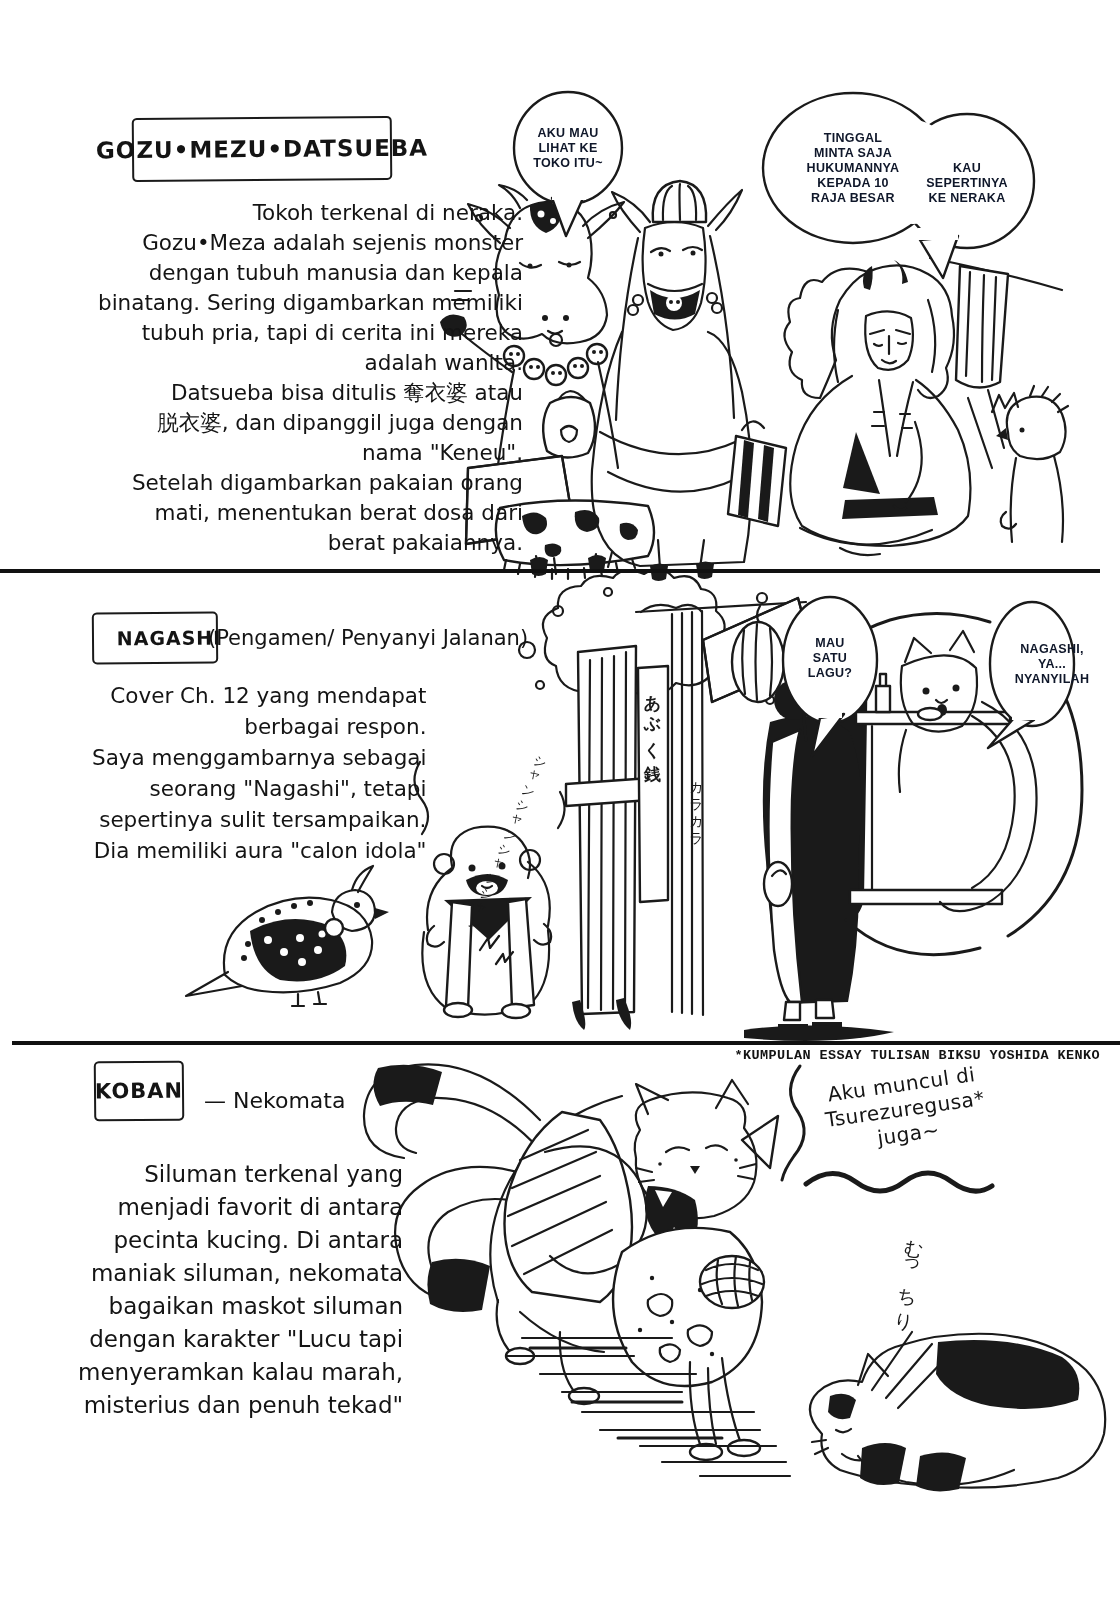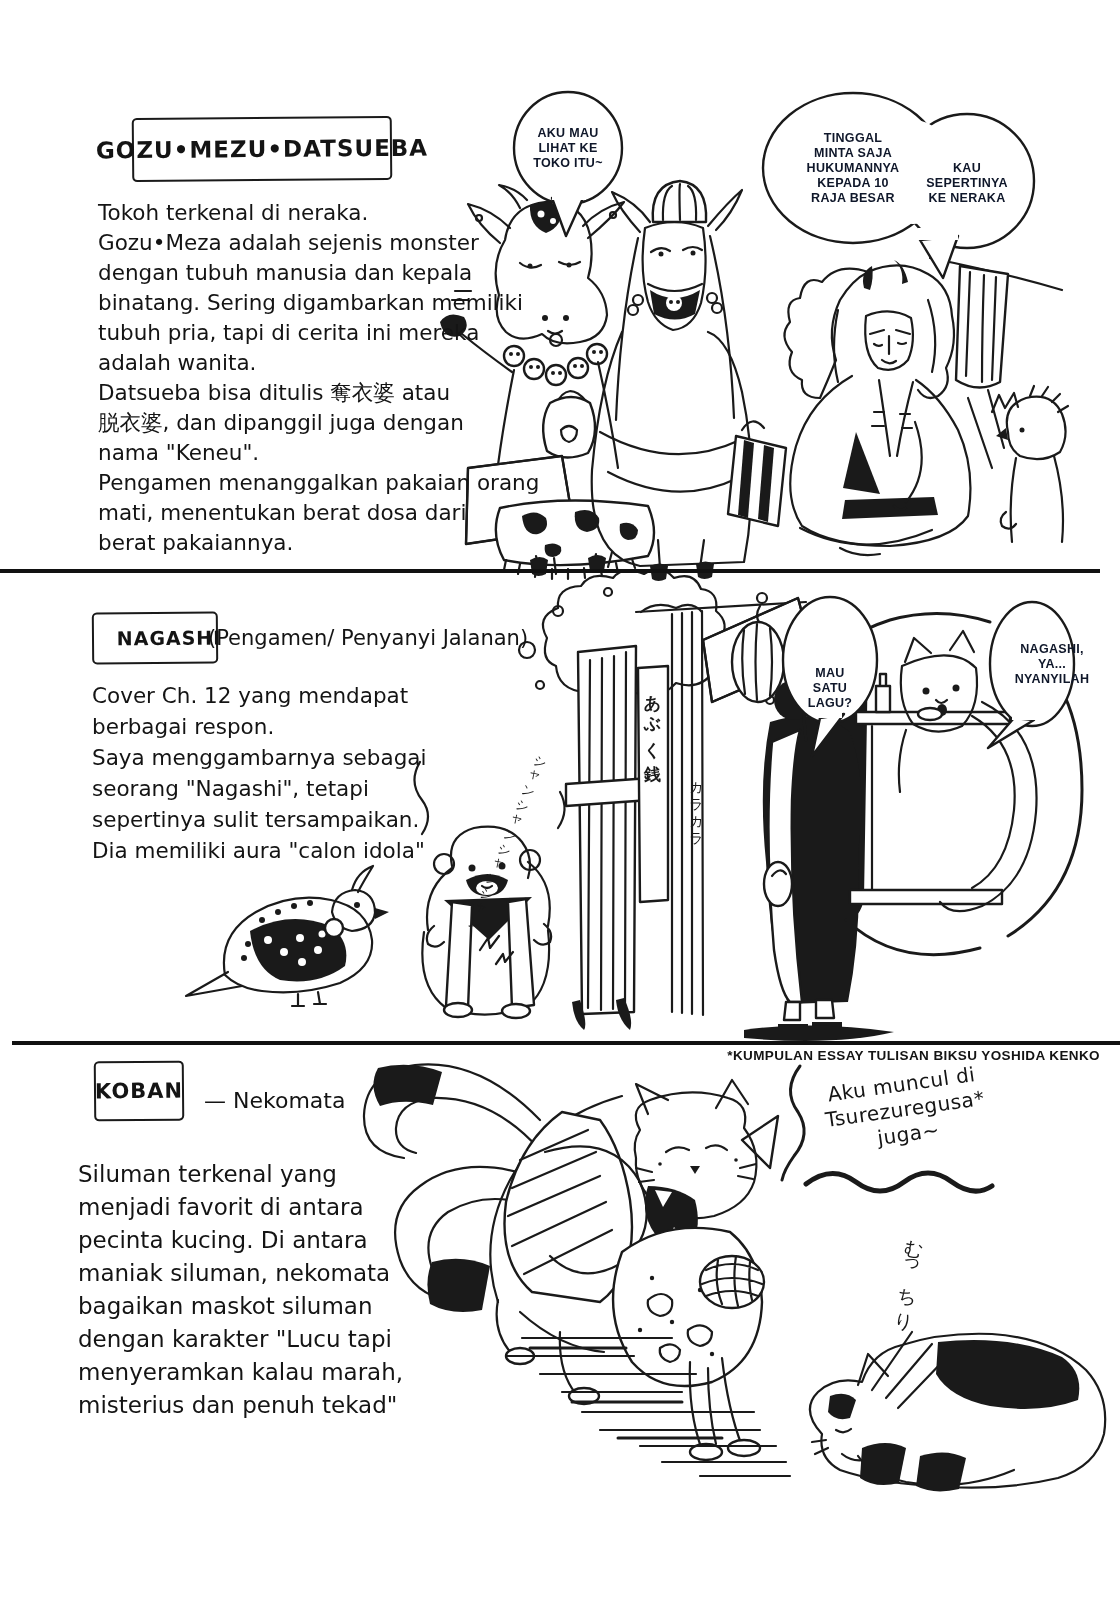--- a/index.html
+++ b/index.html
@@ -9,31 +9,31 @@
   .ln{fill:none;stroke:#1a1a1a;stroke-width:2.2;stroke-linecap:round;stroke-linejoin:round;}
   .ln3{fill:none;stroke:#1a1a1a;stroke-width:3;stroke-linecap:round;stroke-linejoin:round;}
   .fl{fill:#1a1a1a;stroke:none;}
   .wf{fill:#ffffff;stroke:#1a1a1a;stroke-width:2.4;stroke-linejoin:round;}
   .wfo{fill:#ffffff;stroke:none;}
   .divider{position:absolute;left:0;height:4px;background:#111;}
   .titlebox{position:absolute;border:2.4px solid #1a1a1a;border-radius:5px;
             display:flex;align-items:center;justify-content:center;
             font-weight:bold;letter-spacing:1px;background:#fff;transform:rotate(-.5deg);}
   .subtitle{position:absolute;font-size:21px;}
-  .body{position:absolute;font-size:21.5px;}
+  .body{position:absolute;font-size:21.5px;text-align:right;}
   .bline{white-space:nowrap;}
   .s1-body .bline{height:30px;line-height:30px;}
   .s2-body .bline{height:31px;line-height:31px;}
   .s3-body .bline{height:33px;line-height:33px;font-size:23px;}
   .bubble-text{position:absolute;transform:translate(-50%,-50%);text-align:center;
      font-family:"Liberation Sans",sans-serif;font-weight:700;font-size:12.5px;
      line-height:15px;white-space:pre-line;letter-spacing:.3px;color:#0f172a;}
   .vtext{position:absolute;writing-mode:vertical-rl;text-orientation:upright;
      font-family:"DejaVu Sans",sans-serif;color:#1a1a1a;}
-  .footnote{position:absolute;font-family:Liberation Sans, sans-serif;font-weight:700;
+  .footnote{position:absolute;font-family:Liberation Mono, monospace;font-weight:700;
      font-size:13.5px;letter-spacing:.4px;text-align:right;}
   .handwritten{position:absolute;text-align:center;font-size:20px;line-height:25px;
      white-space:pre-line;transform:rotate(-8deg);letter-spacing:.5px;}
 </style>
 </head>
 <body>
 
 <div class="page">
 
   <svg class="art" viewBox="0 0 1120 1600">
@@ -424,21 +424,21 @@
   <div class="body s1-body" style="left:98px;top:198px;">
     <div class="bline">Tokoh terkenal di neraka.</div>
     <div class="bline">Gozu•Meza adalah sejenis monster</div>
     <div class="bline">dengan tubuh manusia dan kepala</div>
     <div class="bline">binatang. Sering digambarkan memiliki</div>
     <div class="bline">tubuh pria, tapi di cerita ini mereka</div>
     <div class="bline">adalah wanita.</div>
     <div class="bline">Datsueba bisa ditulis 奪衣婆 atau</div>
     <div class="bline">脱衣婆, dan dipanggil juga dengan</div>
     <div class="bline">nama "Keneu".</div>
-    <div class="bline">Pengamen menanggalkan pakaian orang</div>
+    <div class="bline">Setelah digambarkan pakaian orang</div>
     <div class="bline">mati, menentukan berat dosa dari</div>
     <div class="bline">berat pakaiannya.</div>
   </div>
   <div class="bubble-text" style="left:568px;top:148px;">AKU MAU
 LIHAT KE
 TOKO ITU~</div>
   <div class="bubble-text" style="left:853px;top:168px;">TINGGAL
 MINTA SAJA
 HUKUMANNYA
 KEPADA 10
@@ -452,21 +452,21 @@
   </div>
   <div class="subtitle" style="left:208px;top:626px;">(Pengamen/ Penyanyi Jalanan)</div>
   <div class="body s2-body" style="left:92px;top:680px;">
     <div class="bline">Cover Ch. 12 yang mendapat</div>
     <div class="bline">berbagai respon.</div>
     <div class="bline">Saya menggambarnya sebagai</div>
     <div class="bline">seorang "Nagashi", tetapi</div>
     <div class="bline">sepertinya sulit tersampaikan.</div>
     <div class="bline">Dia memiliki aura "calon idola"</div>
   </div>
-  <div class="bubble-text" style="left:830px;top:658px;margin-top:30px;">MAU
+  <div class="bubble-text" style="left:830px;top:658px;">MAU
 SATU
 LAGU?</div>
   <div class="bubble-text" style="left:1020px;top:664px;margin-left:32px;">NAGASHI,
 YA...
 NYANYILAH</div>
   <div class="vtext" style="left:500px;top:742px;font-size:13px;transform:rotate(22deg);letter-spacing:1px;">シャンシャンシャンシャン</div>
   <div class="vtext" style="left:688px;top:772px;font-size:14px;letter-spacing:1px;">カラカラ</div>
   <div class="vtext" style="left:642px;top:682px;font-size:17px;font-weight:bold;letter-spacing:4px;">あぶく銭</div>
 
   <div class="footnote" style="left:700px;top:1048px;width:400px;">*KUMPULAN ESSAY TULISAN BIKSU YOSHIDA KENKO</div>

